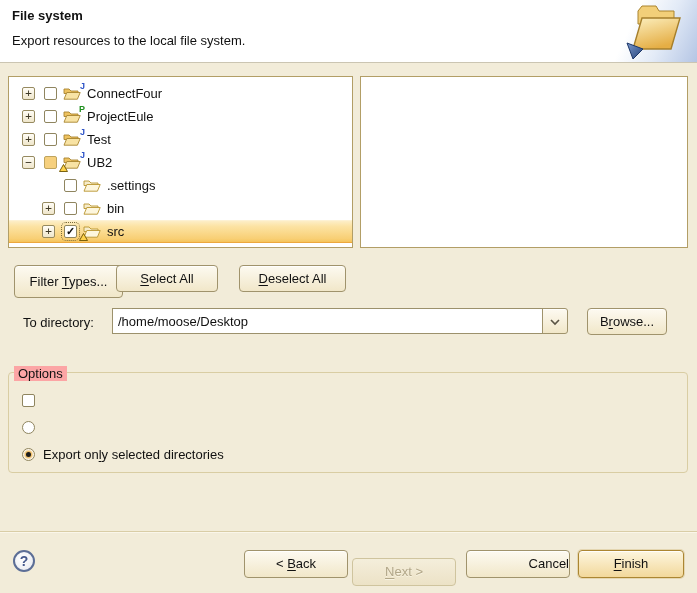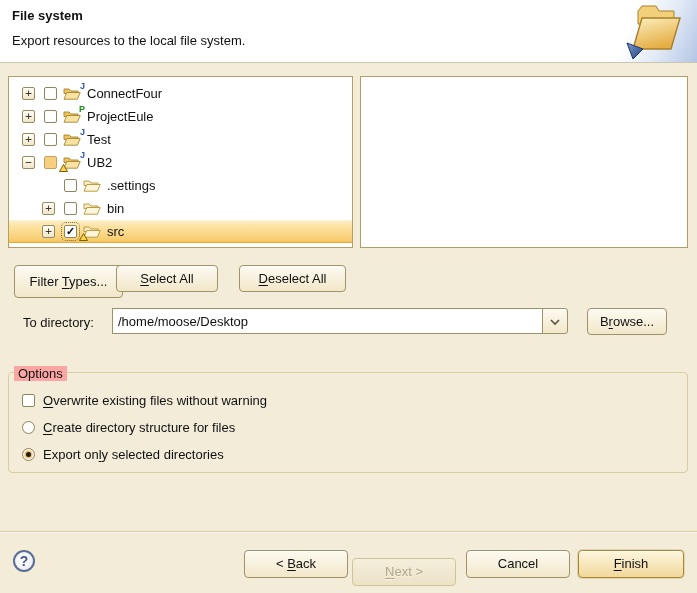--- a/index.html
+++ b/index.html
@@ -70,21 +70,21 @@
   .opt-ctrl.radio{border-radius:50%;}
   .opt-ctrl.radio.selected::after{content:"";width:5px;height:5px;border-radius:50%;background:#1d1d1d;
       box-shadow:0 0 2px 1.5px rgba(232,165,45,.85);}
   
   .footer-sep{position:absolute;left:0;top:531px;width:697px;height:1px;background:#d9cda6;box-shadow:0 1px 0 #faf6ea;}
   .help-btn{position:absolute;left:13px;top:550px;width:22px;height:22px;box-sizing:border-box;
       border:2px solid #5c6e96;border-radius:50%;color:#44588c;font:bold 14px/18px "Liberation Sans",sans-serif;
       text-align:center;background:radial-gradient(circle at 40% 35%,#ffffff,#e6e8ef);}
   #back-btn{left:244px;top:550px;width:104px;height:28px;line-height:26px;}
   #next-btn{left:352px;top:550px;width:104px;height:28px;line-height:26px;margin-top:8px;}
-  #cancel-btn{left:466px;top:550px;width:104px;height:28px;line-height:26px;}
+  #cancel-btn{left:466px;top:550px;width:104px;height:28px;line-height:26px;text-align:right;}
   #finish-btn{left:578px;top:550px;width:106px;height:28px;line-height:26px;text-align:center;}
 </style>
 </head>
 <body>
 
 <div class="dialog">
 
   <div class="header">
     <div class="banner-corner"></div>
     <div class="header-title">File system</div>
@@ -217,25 +217,23 @@
       <polyline points="2,2 6,6 10,2" fill="none" stroke="#5a5444" stroke-width="1.6"></polyline>
     </svg>
   </button>
   <button class="btn" id="browse-btn"><span>B</span><span class="mn">r</span><span>owse...</span></button>
 
   <div class="options-box"></div>
   <div class="options-title">Options</div>
 
   <div class="opt-row" id="opt1">
     <span class="opt-ctrl checkbox"></span>
-    <span><span></span><span class="mn">O</span><span>verwrite existing files without warning</span></span>
   </div>
   <div class="opt-row" id="opt2">
     <span class="opt-ctrl radio"></span>
-    <span><span></span><span class="mn">C</span><span>reate directory structure for files</span></span>
   </div>
   <div class="opt-row" id="opt3">
     <span class="opt-ctrl radio selected"></span>
     <span><span>Export on</span><span class="mn">l</span><span>y selected directories</span></span>
   </div>
 
   <div class="footer-sep"></div>
   <div class="help-btn"><span>?</span></div>
 
   <button class="btn" id="back-btn"><span>&lt; </span><span class="mn">B</span><span>ack</span></button>

